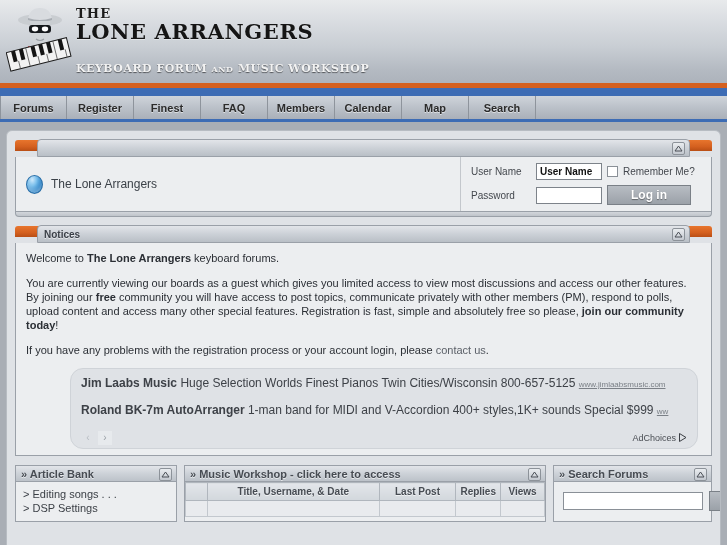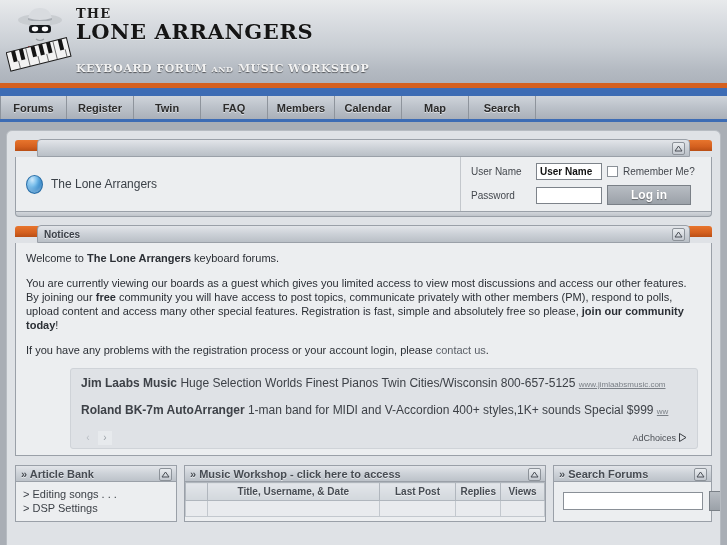--- a/index.html
+++ b/index.html
@@ -179,21 +179,21 @@
   .notice-body p:last-child { margin-bottom: 0; }
   .notice-body b { font-weight: bold; }
   .lnk { color: #5b6068; text-decoration: none; }
 
   
   .adbox {
     margin: 8px 0 0 44px;
     width: 628px;
     background: #dfe2e6;
     border: 1px solid #cfd3d8;
-    border-radius: 3px;
+    border-radius: 13px;
     padding: 7px 10px 3px 10px;
   }
   .adline { font-size: 12px; color: #3d4147; margin-bottom: 13px; white-space: nowrap; }
   .adline b { font-weight: bold; }
   .adurl { font-size: 8px; color: #7b8087; text-decoration: underline; }
   .adfoot { display: flex; align-items: center; justify-content: space-between; height: 15px; }
   .arrows { display: flex; gap: 3px; }
   .arrow {
     width: 14px; height: 14px;
     display: flex; align-items: center; justify-content: center;
@@ -296,21 +296,21 @@
       </div>
     </div>
   </div>
   <div class="stripe-orange"></div>
   <div class="stripe-blue"></div>
 </div>
 
 <div class="navbar">
   <div class="nav-item">Forums</div>
   <div class="nav-item">Register</div>
-  <div class="nav-item">Twin</div>
+  <div class="nav-item">Finest</div>
   <div class="nav-item">FAQ</div>
   <div class="nav-item">Members</div>
   <div class="nav-item">Calendar</div>
   <div class="nav-item">Map</div>
   <div class="nav-item">Search</div>
   <div class="nav-filler"></div>
 </div>
 
 <div class="page">
 <div class="content">

